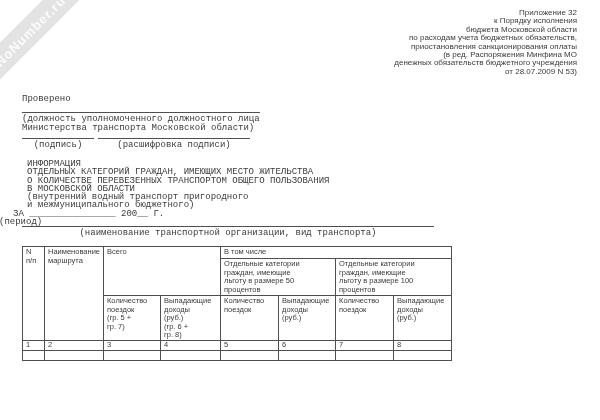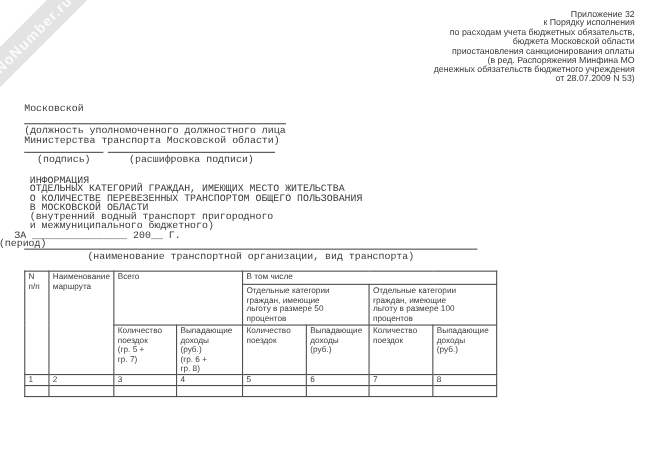--- a/index.html
+++ b/index.html
@@ -81,30 +81,30 @@
 
 <div class="page">
 
   <div class="watermark">
     <span>NoNumber.ru</span>
   </div>
 
   <div class="header-note">
     <div>Приложение 32</div>
     <div>к Порядку исполнения</div>
+    <div>бюджета Московской области</div>
     <div>по расходам учета бюджетных обязательств,</div>
-    <div>бюджета Московской области</div>
     <div>приостановления санкционирования оплаты</div>
     <div>(в ред. Распоряжения Минфина МО</div>
     <div>денежных обязательств бюджетного учреждения</div>
     <div>от 28.07.2009 N 53)</div>
   </div>
 
   <div class="approval mono">
-    <div class="label">Московской</div>
+    <div class="label">Проверено</div>
     <div class="position-block">(должность уполномоченного должностного лица
 Министерства транспорта Московской области)</div>
     <div class="sig-row">
       <div class="sig-col w1">(подпись)</div>
       <div class="sig-col w2">(расшифровка подписи)</div>
     </div>
   </div>
 
   <div class="doc-title mono">
     <div>ИНФОРМАЦИЯ</div>

